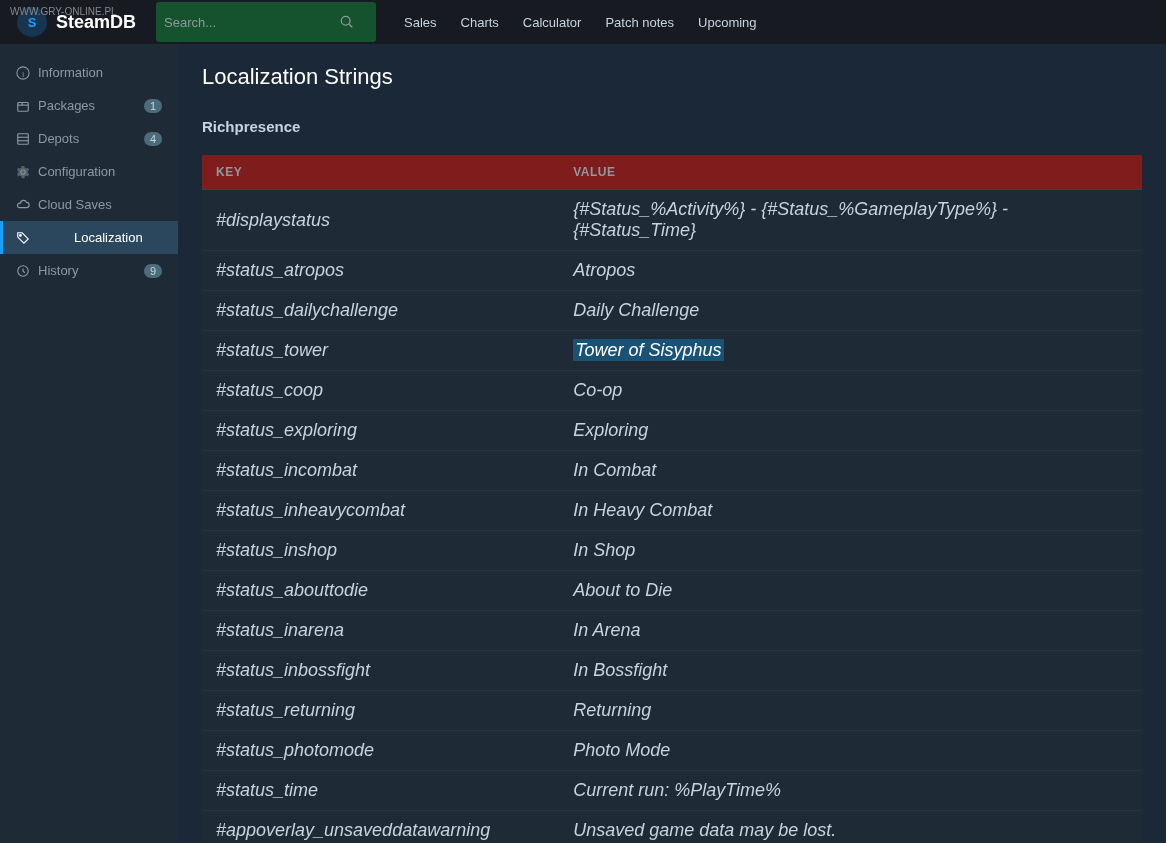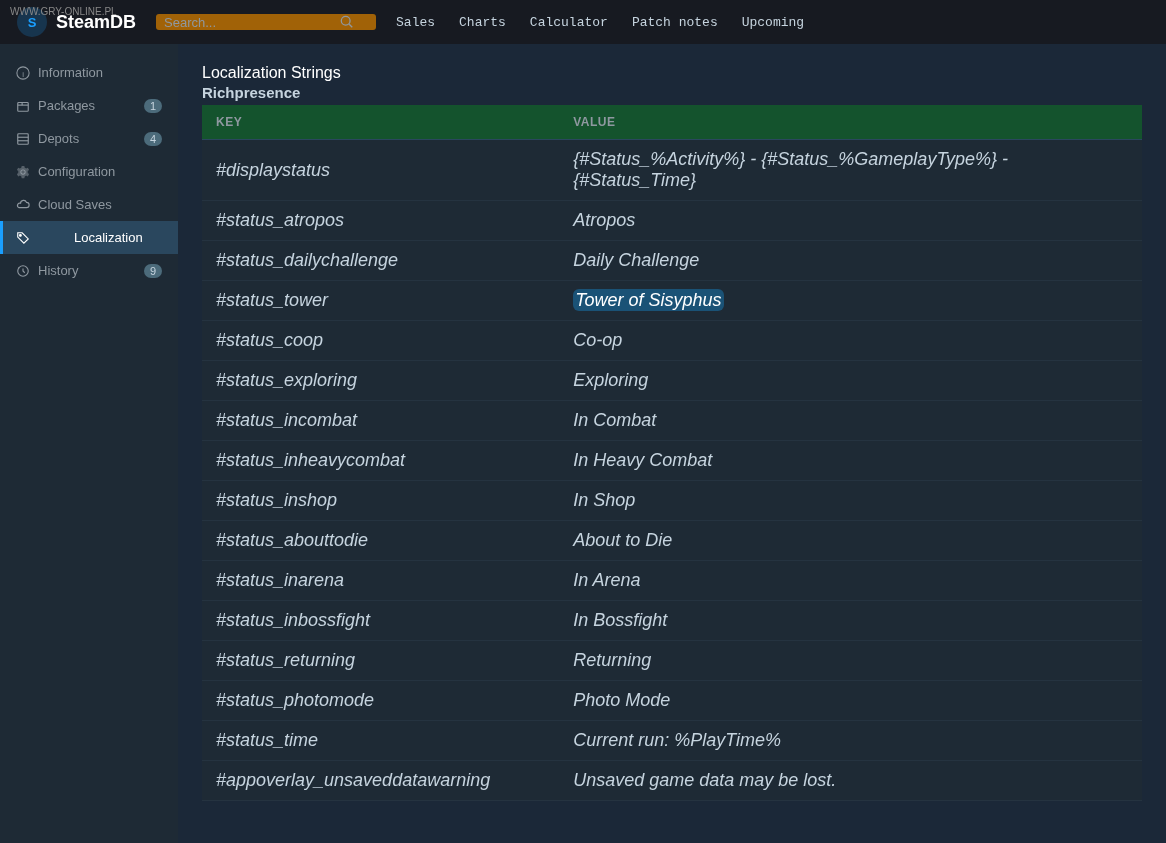--- a/index.html
+++ b/index.html
@@ -30,41 +30,41 @@
       height: 32px;
     }
     .logo-text {
       color: #fff;
       font-weight: bold;
       font-size: 18px;
     }
     .search-box {
       display: flex;
       align-items: center;
-      background: #a16207;
+      background: #14532d;
       border-radius: 3px;
       padding: 0 8px;
-      height: 16px;
+      height: 40px;
       gap: 6px;
       flex: 0 0 220px;
     }
     .search-box input {
       background: transparent;
       border: none;
       outline: none;
       color: #c6d4df;
       font-size: 13px;
       width: 170px;
     }
     .search-box input::placeholder { color: #8f98a0; }
     .nav-links {
       display: flex;
       align-items: center;
       gap: 24px;
-      font-family: Liberation Mono, monospace;
+      margin-left: 8px;
     }
     .nav-link {
       color: #c6d4df;
       text-decoration: none;
       font-size: 13px;
       cursor: pointer;
     }
 
     
     .watermark {
@@ -121,39 +121,39 @@
     }
 
     
     .main {
       flex: 1;
       padding: 20px 24px;
       overflow-y: auto;
       background: #1b2838;
     }
     .page-title {
-      font-size: 16px;
+      font-size: 22px;
       color: #fff;
       font-weight: normal;
-      margin-bottom: 2px;
+      margin-bottom: 28px;
     }
     .section-title {
       font-size: 15px;
       color: #c6d4df;
-      margin-bottom: 4px;
+      margin-bottom: 20px;
     }
 
     
     .loc-table {
       width: 100%;
       border-collapse: collapse;
       background: #1e2a35;
     }
     .loc-table thead tr {
-      background: #14532d;
+      background: #7f1d1d;
     }
     .loc-table th {
       text-align: left;
       padding: 10px 14px;
       font-size: 12px;
       font-weight: bold;
       color: #8f98a0;
       letter-spacing: 0.5px;
       border-bottom: 1px solid #2a475e;
     }
@@ -163,21 +163,21 @@
       color: #c6d4df;
       font-size: 18px;
       font-style: italic;
     }
     .key-col { width: 38%; }
     .val-col { width: 62%; }
     .highlight {
       background: #1a5276;
       color: #fff;
       padding: 1px 2px;
-      border-radius: 6px;
+      border-radius: 0;
     }
   </style>
 </head>
 <body>
 
 <div class="watermark">WWW.GRY-ONLINE.PL</div>
 
 <nav class="topnav">
   <div class="logo-area">
     <svg class="logo-icon" viewBox="0 0 32 32">

